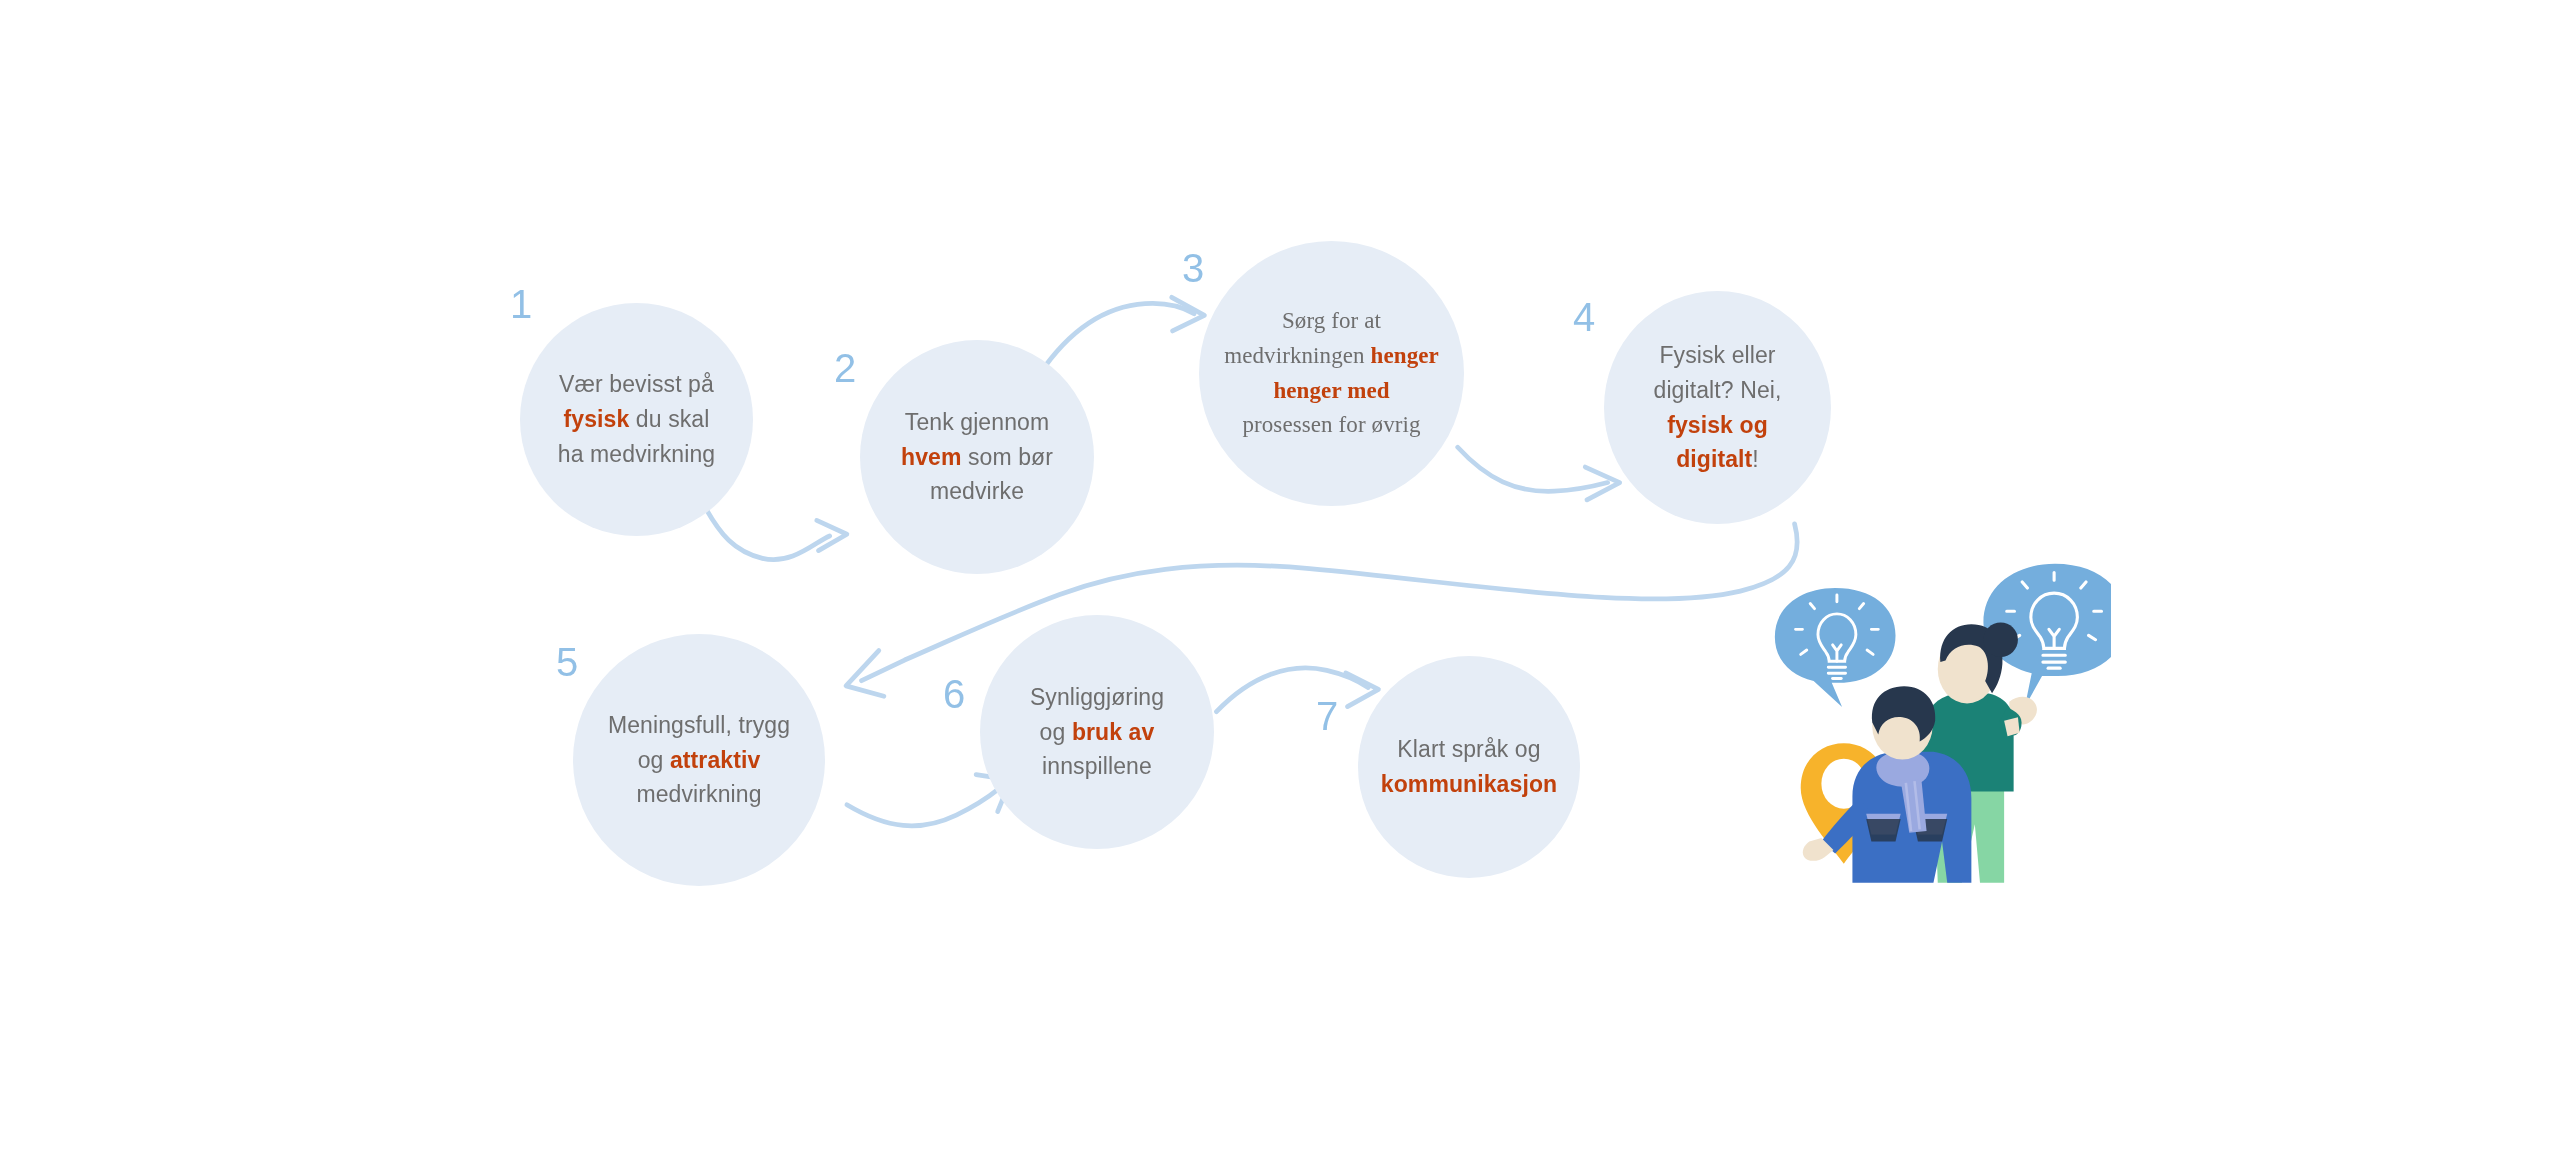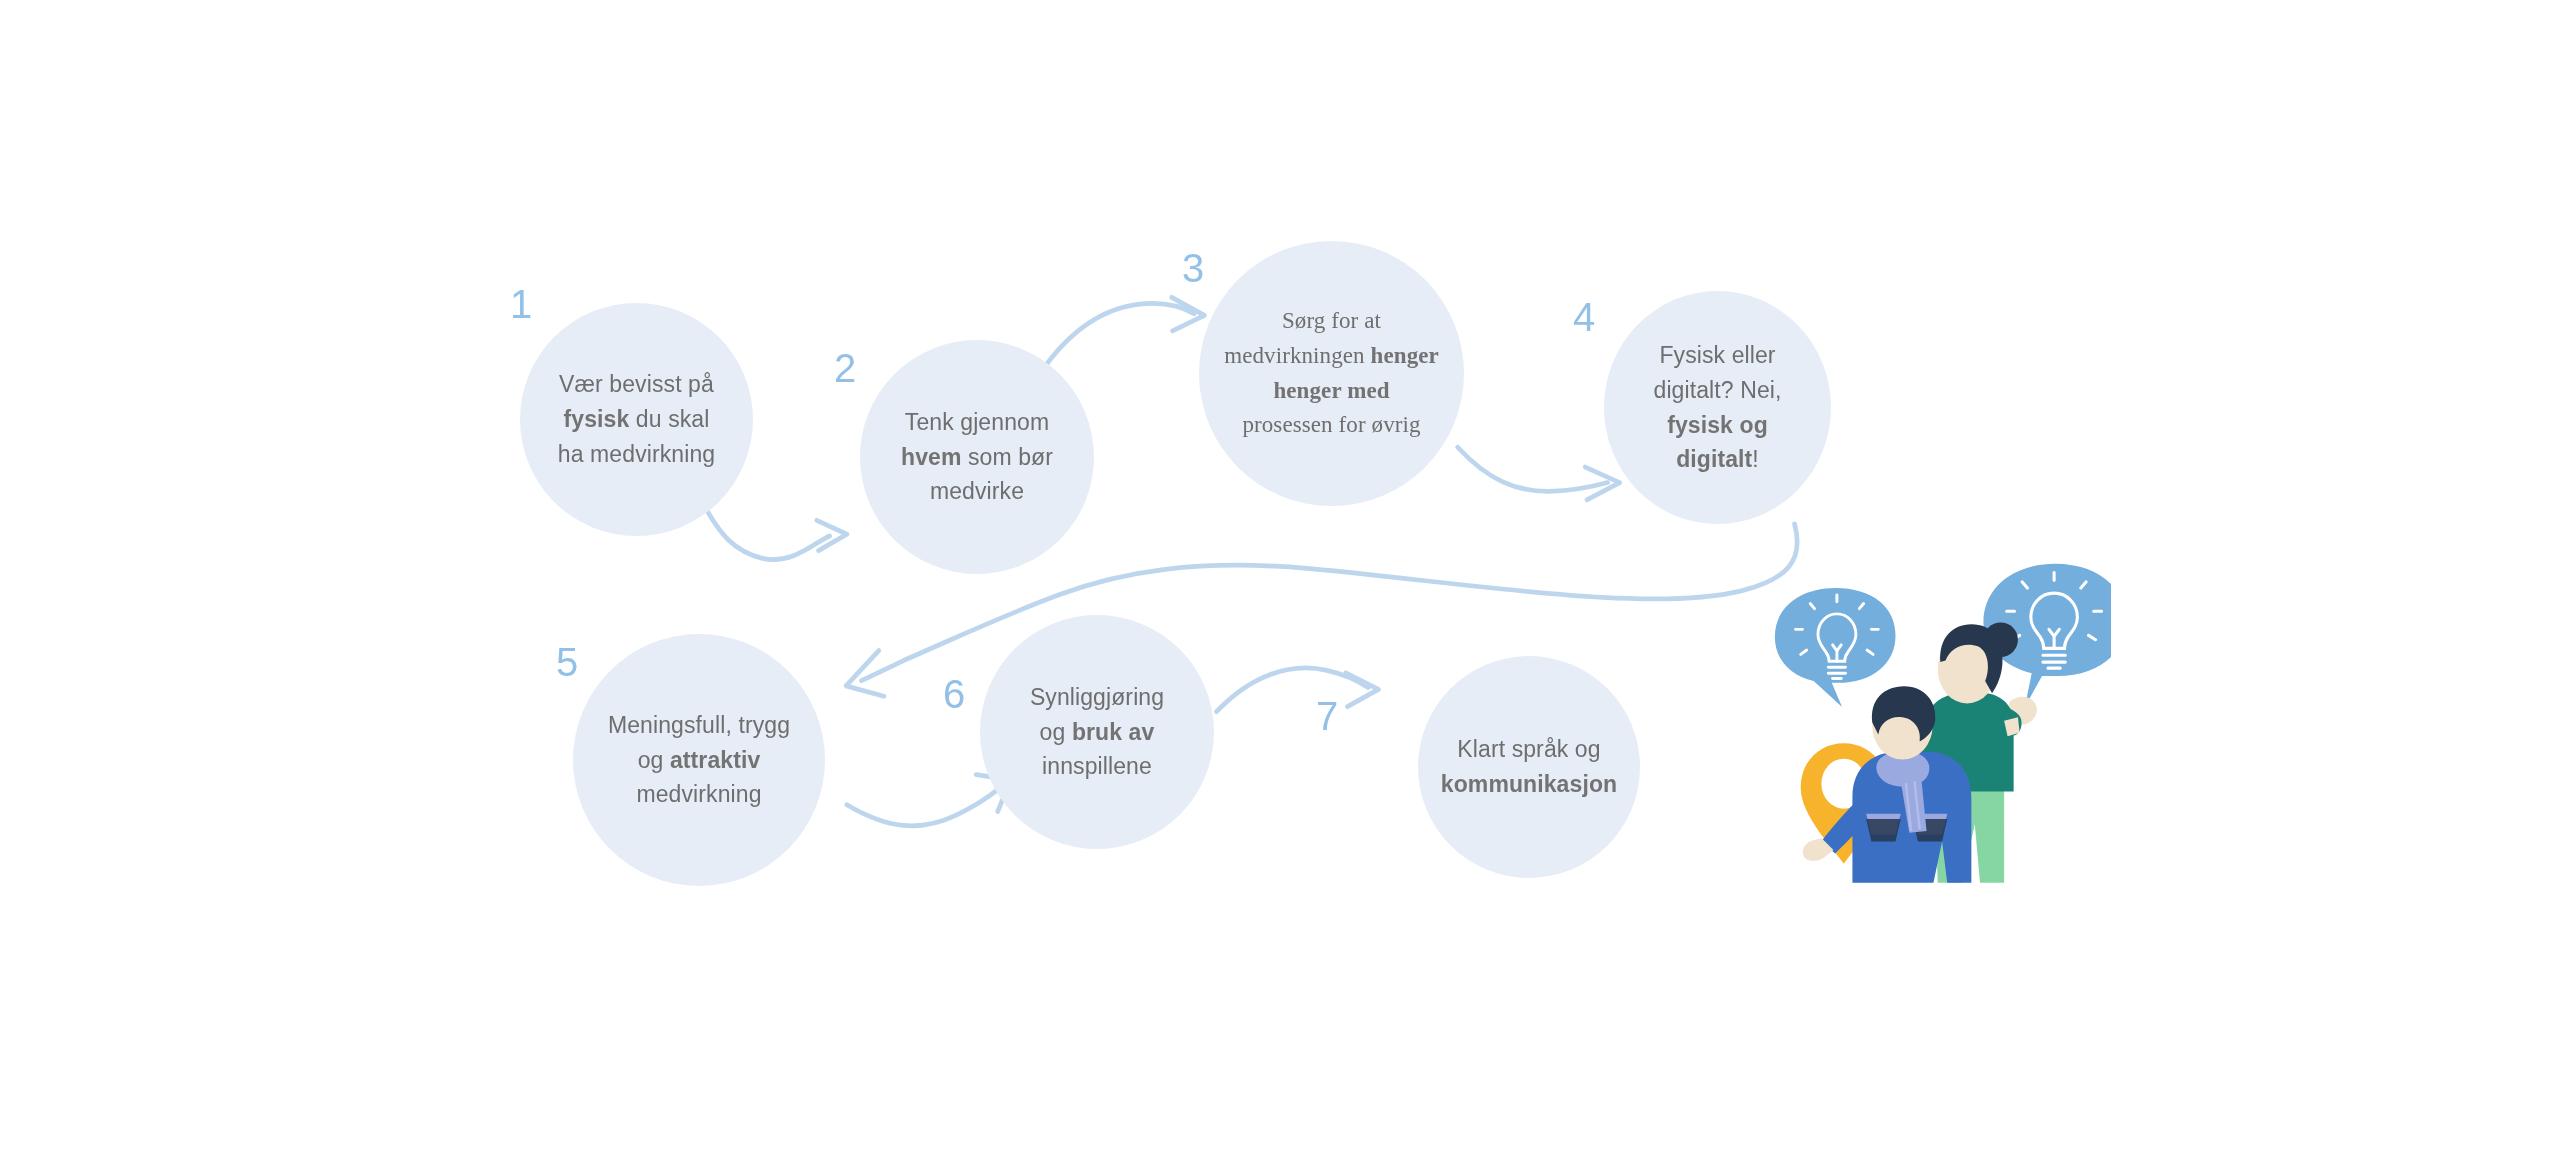--- a/index.html
+++ b/index.html
@@ -41,21 +41,21 @@
   .step-text {
     text-align: center;
     color: #6e6e6e;
     font-size: 23px;
     line-height: 1.52;
     font-weight: 400;
     padding: 0 8.6px;
     letter-spacing: 0.1px;
   }
   .step-text b {
-    color: #737373;
+    color: #c2410c;
     font-weight: 700;
   }
   .step-num {
     position: absolute;
     color: #92c0e6;
     font-size: 40px;
     font-weight: 400;
     line-height: 1;
     letter-spacing: 0.4px;
   }
@@ -135,21 +135,21 @@
   <div class="step" style="left:573px; top:634px; width:252px; height:252px;">
     <div class="step-text">Meningsfull, trygg<br>og <b>attraktiv</b><br>medvirkning</div>
   </div>
   <div class="step-num" style="left:556px; top:642px;">5</div>
 
   <div class="step" style="left:980px; top:615px; width:234px; height:234px;">
     <div class="step-text">Synliggjøring<br>og <b>bruk av</b><br>innspillene</div>
   </div>
   <div class="step-num" style="left:943px; top:674px;">6</div>
 
-  <div class="step" style="left:1418px; top:656px; width:222px; height:222px;">
+  <div class="step" style="left:1358px; top:656px; width:222px; height:222px;">
     <div class="step-text">Klart språk og<br><b>kommunikasjon</b></div>
   </div>
   <div class="step-num" style="left:1316px; top:696px;">7</div>
 
   <svg id="illustration" viewBox="0 0 420 420" width="362" height="362" xmlns="http://www.w3.org/2000/svg">
 
     <g>
       <path d="M 30 115 C 30 80 60 58 100 58 C 143 58 170 80 170 113 C 170 146 143 168 103 168
                L 96 168 L 108 196 L 75 166 C 48 160 30 141 30 115 Z" fill="#74aedd"></path>
       <g fill="none" stroke="#ffffff" stroke-width="3.4" stroke-linecap="round">

